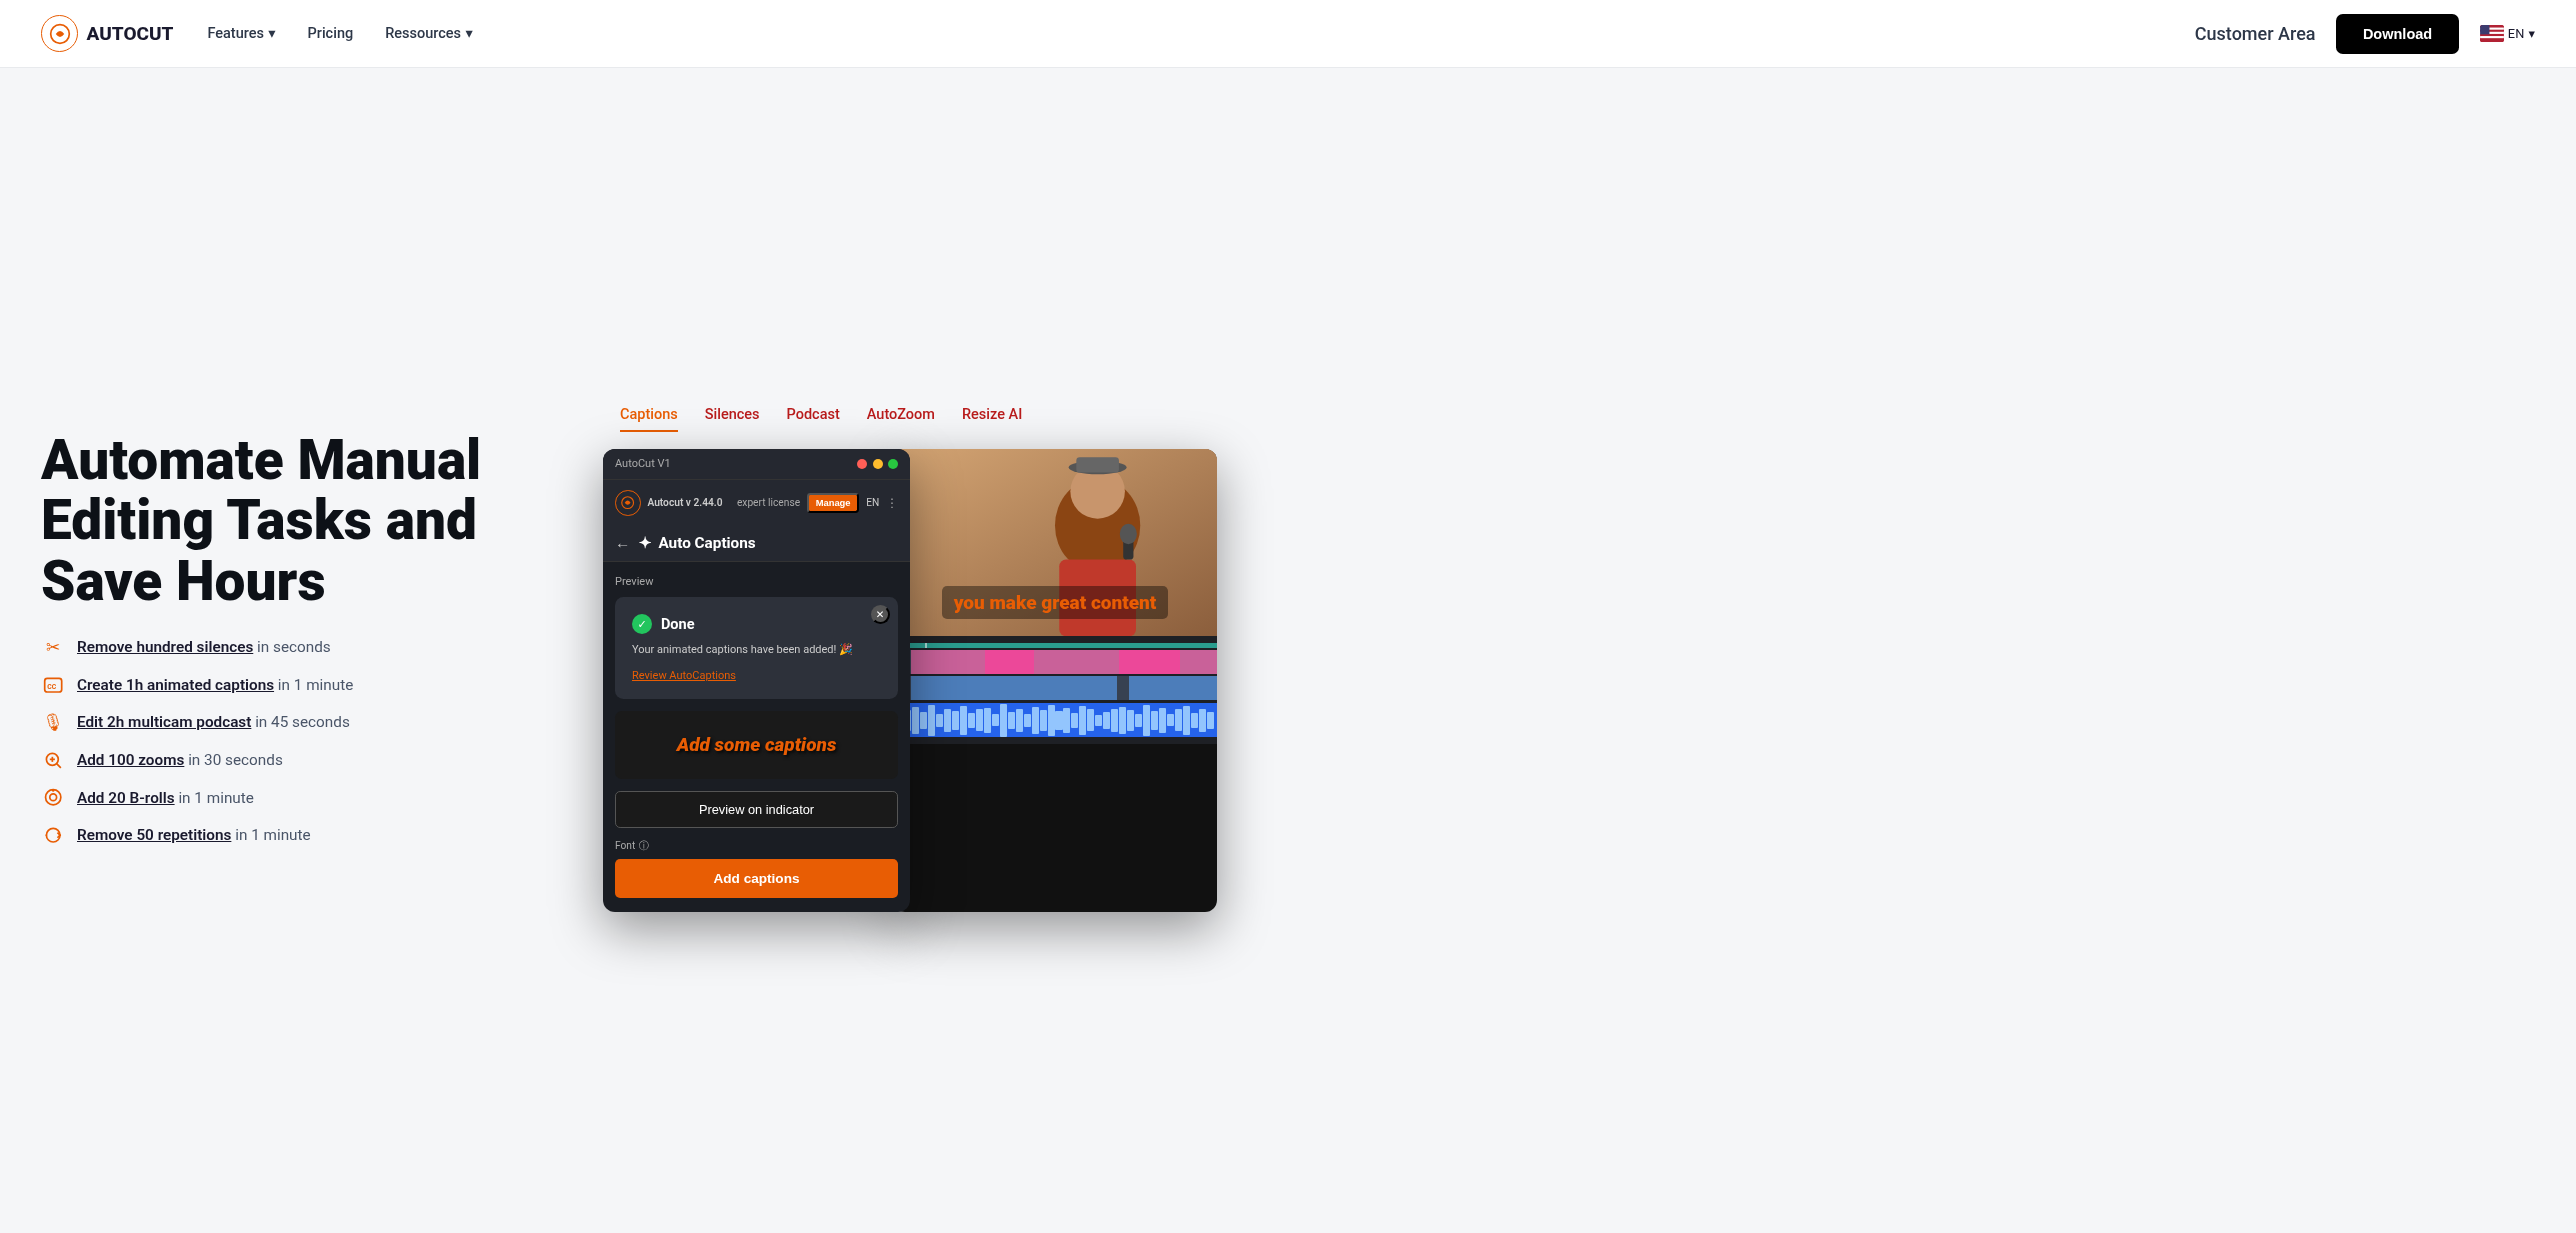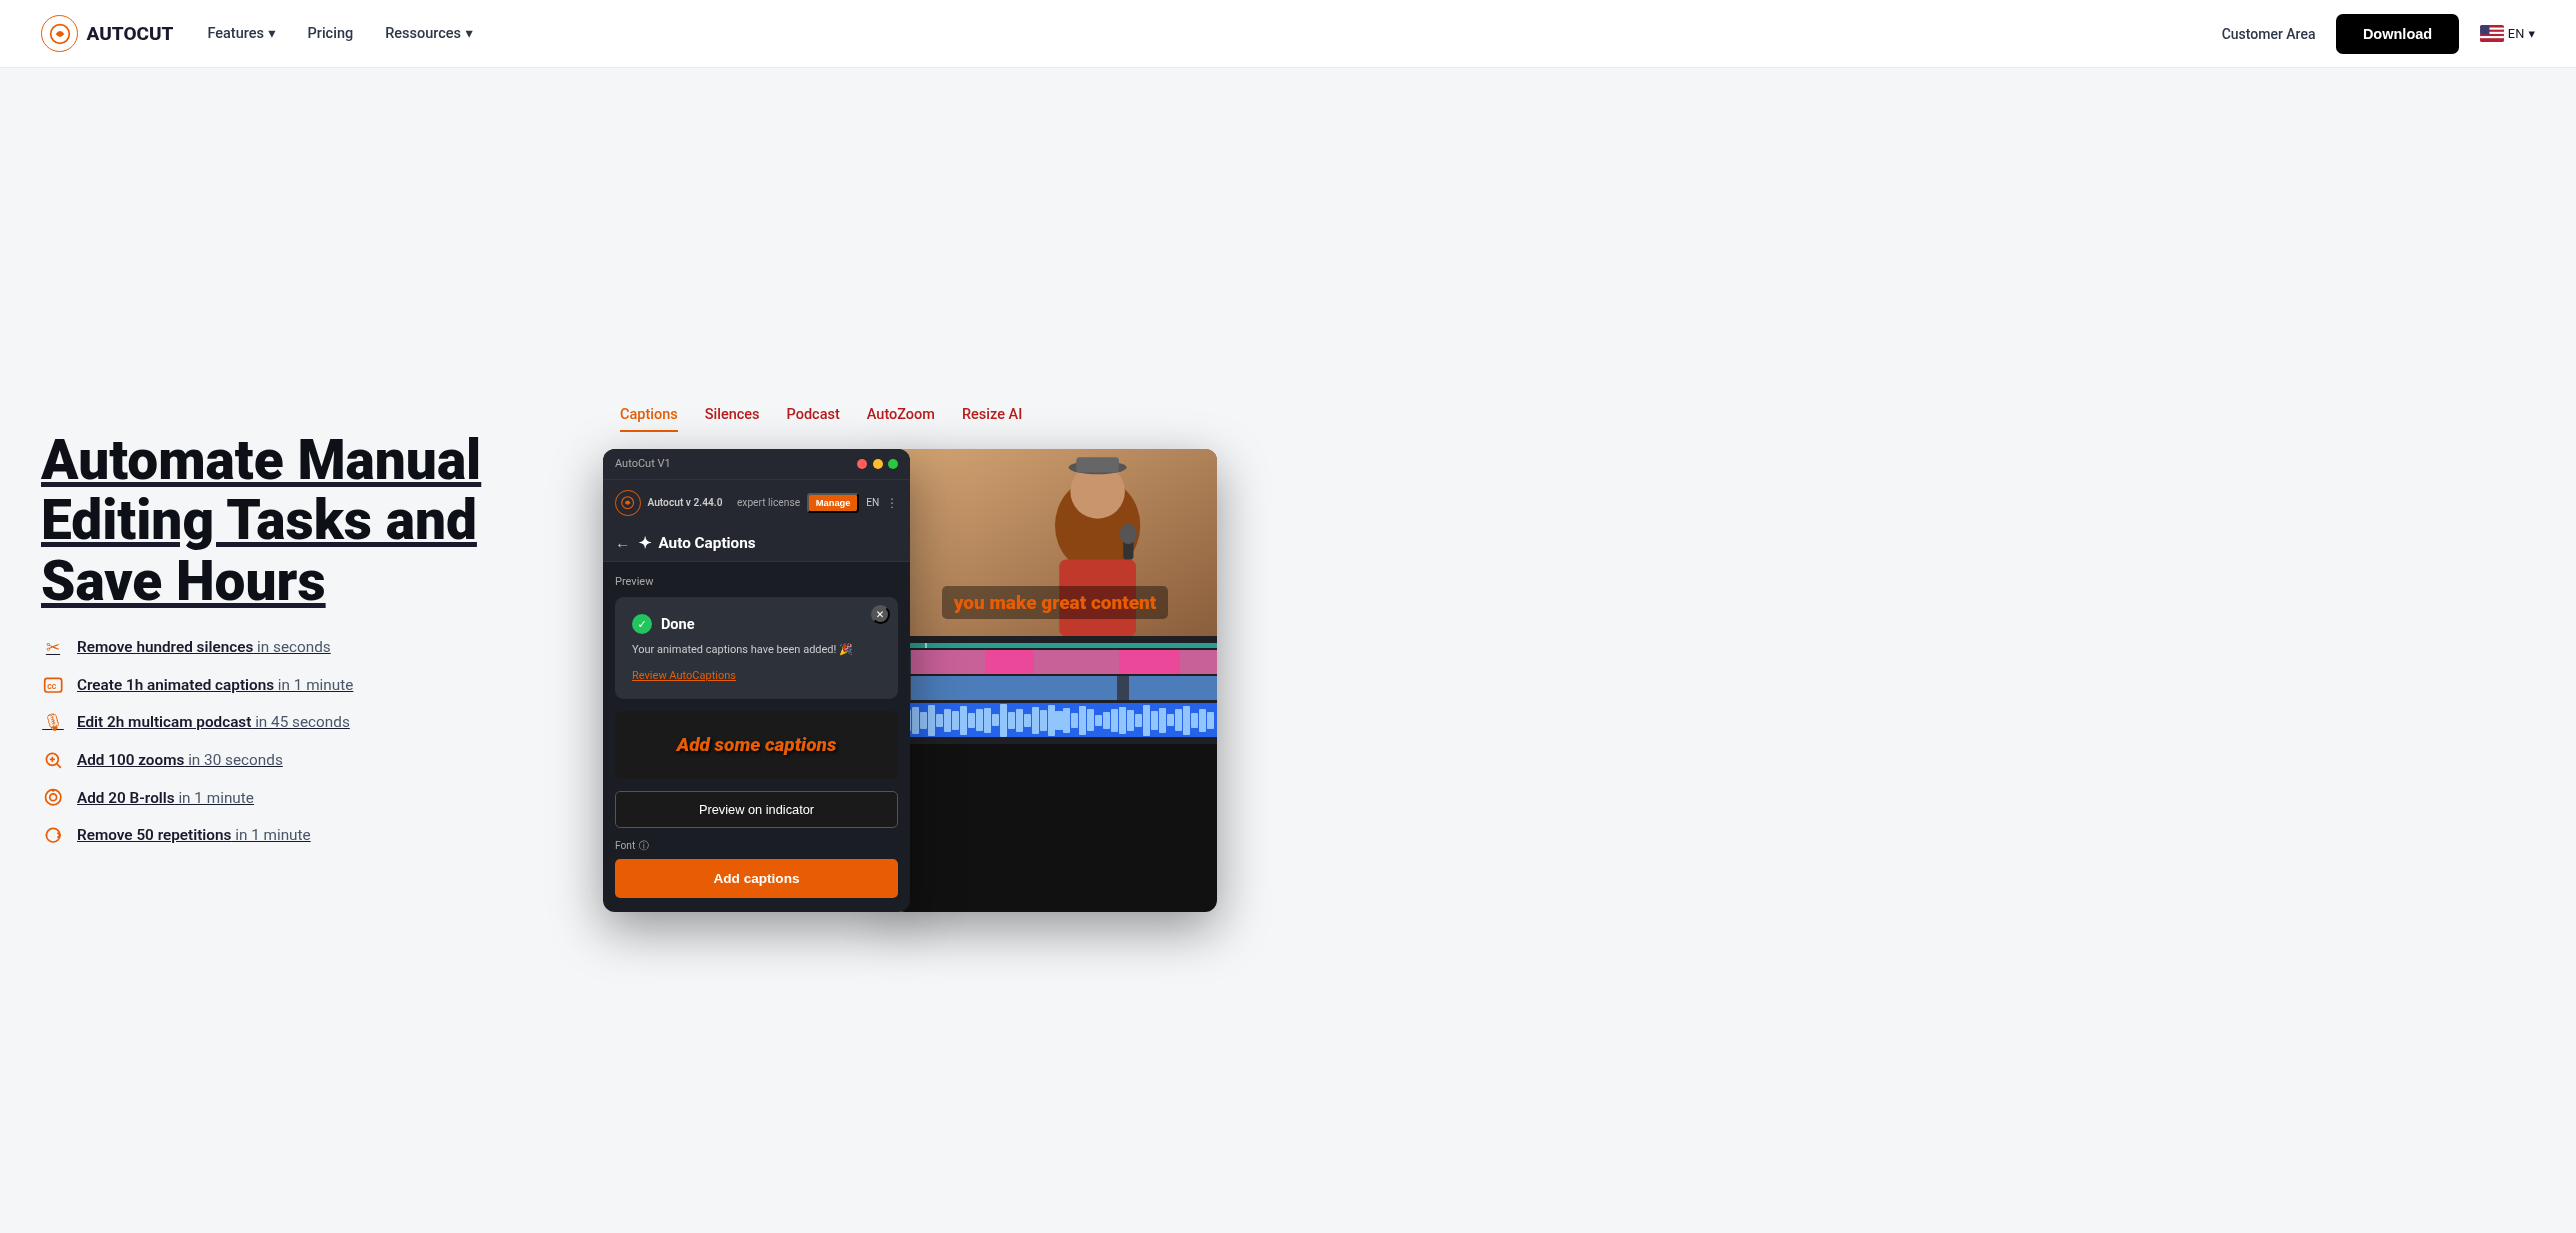--- a/index.html
+++ b/index.html
@@ -7,28 +7,28 @@
 
     
     nav { background: #fff; display: flex; align-items: center; justify-content: space-between; padding: 0 41px; height: 68px; border-bottom: 0.9px solid #e8eaed; position: sticky; top: 0; z-index: 100; }
     .nav-left { display: flex; align-items: center; gap: 34px; }
     .logo { display: flex; align-items: center; gap: 8.5px; font-weight: 800; font-size: 19px; color: #1a1a2e; text-decoration: none; }
     .logo-icon { width: 37px; height: 37px; border-radius: 50%; border: 1.7px solid #e85d04; display: flex; align-items: center; justify-content: center; }
     .logo-icon svg { width: 22px; height: 22px; }
     .nav-links { display: flex; align-items: flex-end; gap: 32px; }
     .nav-link { font-size: 14.5px; color: #2d3748; text-decoration: none; display: flex; align-items: center; gap: 4.3px; cursor: pointer; font-weight: 500; }
     .nav-right { display: flex; align-items: center; gap: 20.4px; }
-    .customer-area { font-size: 14px; color: #2d3748; text-decoration: none; font-weight: 500; cursor: pointer; }
+    .customer-area { font-size: 18px; color: #2d3748; text-decoration: none; font-weight: 500; cursor: pointer; }
     .download-btn { background: #000000; color: #fff; border: none; padding: 12px 27px; border-radius: 6.8px; font-size: 14.5px; font-weight: 700; cursor: pointer; }
     .lang-selector { display: flex; align-items: center; gap: 4.3px; cursor: pointer; font-size: 12.8px; }
     .flag { width: 24px; height: 17px; background: linear-gradient(to bottom, #b22234 33%, #fff 33%, #fff 66%, #b22234 66%); border-radius: 2.6px; overflow: hidden; position: relative; }
 
     
     .hero { display: flex; align-items: center; padding: 51px 41px 34px; min-height: calc(100vh - 68px); gap: 34px; }
-    .hero-left { flex: 0 0 auto; max-width: 528px; text-decoration: underline; }
+    .hero-left { flex: 0 0 auto; max-width: 528px; }
     .hero-title { font-size: 55px; font-weight: 900; line-height: 1.1; color: #0d1117; margin-bottom: 24px; }
     .hero-subtitle { font-size: 15.3px; color: #4a5568; line-height: 1.6; margin-bottom: 31px; max-width: 460px; }
     .features-list { list-style: none; display: flex; flex-direction: column; gap: 13.6px; margin-bottom: 41px; }
     .features-list li { display: flex; align-items: center; gap: 12px; font-size: 15.3px; color: #2d3748; }
     .feat-icon { width: 24px; height: 24px; color: #e85d04; flex-shrink: 0; display: flex; align-items: center; justify-content: center; font-size: 17px; }
     .feat-link { color: #1a1a2e; text-decoration: underline; font-weight: 600; }
     .feat-text { color: #4a5568; }
 
     
     .hero-right { flex: 1; display: flex; flex-direction: column; align-items: flex-end; gap: 0; position: relative; }

